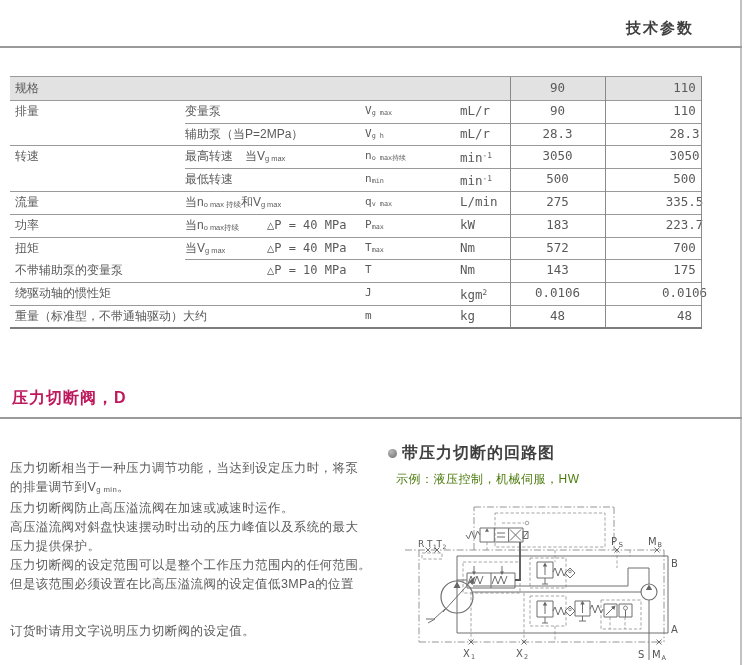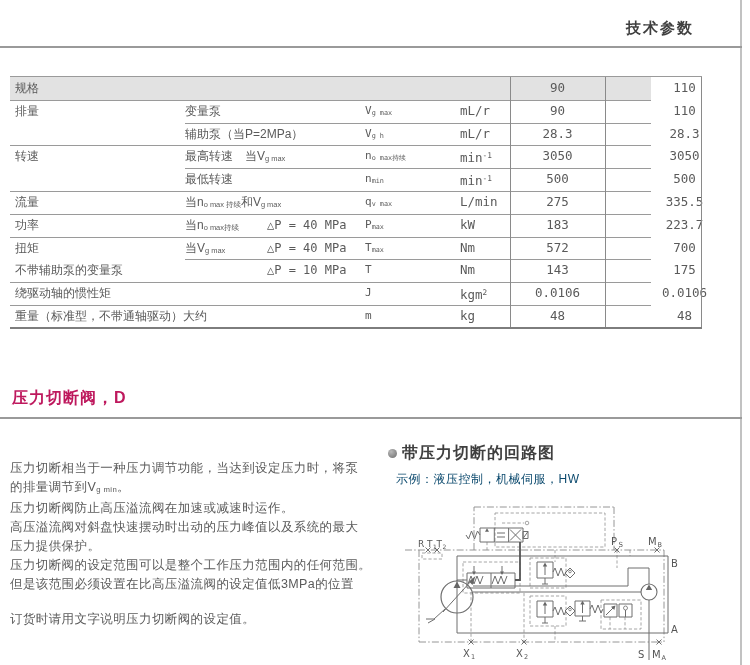--- a/index.html
+++ b/index.html
@@ -8,21 +8,21 @@
     font-family:"Liberation Sans","DejaVu Sans",sans-serif;color:#555;
     overflow:hidden;
   }
   .abs{position:absolute;}
   
   #page-border-right{left:740px;top:0;width:2px;height:665px;background:#c2c2c2;}
   #doc-title{top:19px;right:56px;font-size:15px;font-weight:bold;color:#3f3f3f;letter-spacing:2px;}
   #title-rule{top:46px;left:0;width:742px;height:2px;background:#9a9a9a;}
   
   #spec-table{left:10px;top:77px;width:692px;height:251px;}
-  .trow{position:relative;width:641px;height:22.8px;}
+  .trow{position:relative;width:692px;height:22.8px;}
   .trow.thead{background:#e2e2e2;}
   .sep{position:absolute;top:0;height:1px;background:#9a9a9a;right:0;}
   .sep.full{left:0;}
   .sep.partial{left:175px;}
   .tcell{position:absolute;top:0;line-height:22.8px;white-space:nowrap;font-size:12px;color:#5a5a5a;}
   .c1{left:5px;}
   .cond{left:175px;}
   .dp{left:257px;font-family:"DejaVu Sans Mono",monospace;font-size:12px;}
   .sym{left:355px;font-family:"DejaVu Sans Mono",monospace;font-size:11px;}
   .unit{left:432px;font-family:"DejaVu Sans Mono",monospace;font-size:12.5px;margin-left:18px;}
@@ -31,27 +31,27 @@
   .sb{font-size:0.62em;vertical-align:-0.18em;text-align:center;}
   .sp{font-size:0.62em;vertical-align:0.55em;}
   .vline{position:absolute;top:0;width:1px;height:251px;background:#8a8a8a;}
   #tbl-bottom{position:absolute;left:0;bottom:-1px;width:692px;height:2px;background:#7d7d7d;}
   #tbl-top{position:absolute;left:0;top:-1px;width:692px;height:1px;background:#9a9a9a;}
   
   #section-title{left:12px;top:388px;font-size:16px;font-weight:bold;color:#be185d;letter-spacing:1px;}
   #section-rule{top:417px;left:0;width:742px;height:1.5px;background:#9a9a9a;}
   #body-text{left:10px;top:459px;width:378px;}
   .pline{font-size:12.5px;line-height:19px;letter-spacing:0.4px;color:#5a5a5a;white-space:nowrap;}
-  .pnote{margin-top:16px;}
+  .pnote{margin-top:28px;}
   
   #circuit-head{left:388px;top:443px;display:flex;align-items:center;}
   #circuit-bullet{width:9px;height:9px;border-radius:50%;
     background:radial-gradient(circle at 35% 30%,#b9b9b9,#6d6d6d);margin-right:5px;}
   #circuit-title{font-size:16px;font-weight:bold;color:#3f3f3f;letter-spacing:1px;}
-  #circuit-subtitle{left:396px;top:471px;font-size:12px;color:#0c4a6e;letter-spacing:0.5px;}
+  #circuit-subtitle{left:396px;top:471px;font-size:12px;color:#4d7c0f;letter-spacing:0.5px;}
   #circuit-svg{left:398px;top:500px;}
   text{font-family:"DejaVu Sans",sans-serif;fill:#555;}
 </style>
 </head>
 <body>
 
 <div class="abs" id="page-border-right"></div>
 
 <div class="abs" id="doc-title">技术参数</div>
 <div class="abs" id="title-rule"></div>

